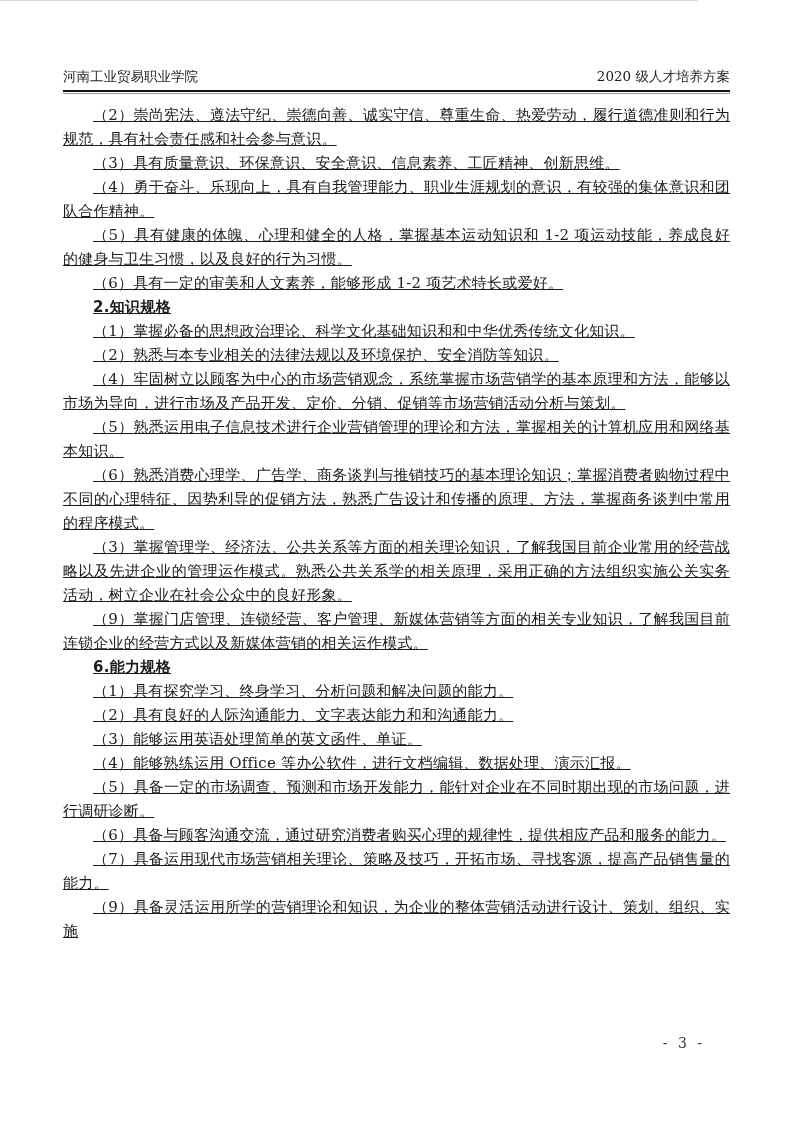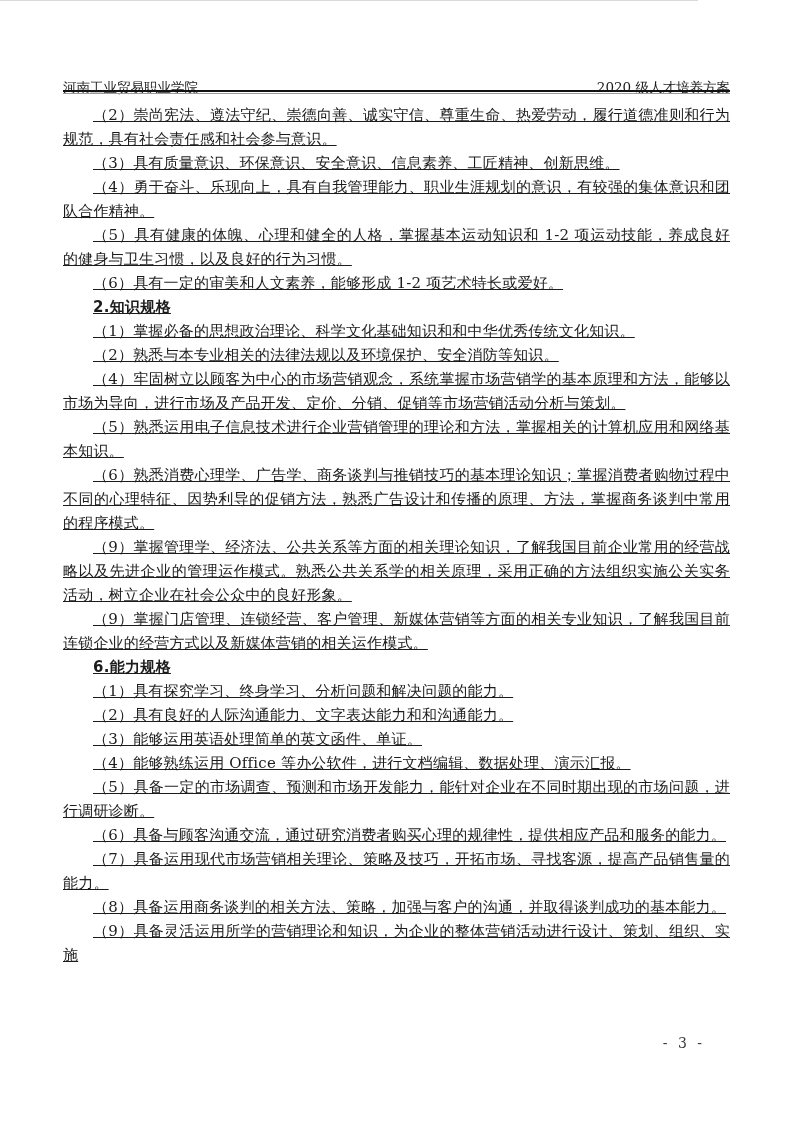--- a/index.html
+++ b/index.html
@@ -29,21 +29,20 @@
     position: absolute;
     left: 63px;
     right: 63px;
     top: 66px;
     display: flex;
     justify-content: space-between;
     align-items: flex-end;
     font-size: 13.5px;
     line-height: 20px;
     color: #1c1c1c;
-    margin-top: 11px;
   }
   .header-rule {
     position: absolute;
     left: 63px;
     right: 63px;
     top: 90px;
   }
   .header-rule .rule-thick {
     height: 2px;
     background: #111111;
@@ -108,30 +107,29 @@
       <p class="para">（3）具有质量意识、环保意识、安全意识、信息素养、工匠精神、创新思维。</p>
       <p class="para">（4）勇于奋斗、乐现向上，具有自我管理能力、职业生涯规划的意识，有较强的集体意识和团队合作精神。</p>
       <p class="para">（5）具有健康的体魄、心理和健全的人格，掌握基本运动知识和 1-2 项运动技能，养成良好的健身与卫生习惯，以及良好的行为习惯。</p>
       <p class="para">（6）具有一定的审美和人文素养，能够形成 1-2 项艺术特长或爱好。</p>
       <p class="sec-heading">2.知识规格</p>
       <p class="para">（1）掌握必备的思想政治理论、科学文化基础知识和和中华优秀传统文化知识。</p>
       <p class="para">（2）熟悉与本专业相关的法律法规以及环境保护、安全消防等知识。</p>
       <p class="para">（4）牢固树立以顾客为中心的市场营销观念，系统掌握市场营销学的基本原理和方法，能够以市场为导向，进行市场及产品开发、定价、分销、促销等市场营销活动分析与策划。</p>
       <p class="para">（5）熟悉运用电子信息技术进行企业营销管理的理论和方法，掌握相关的计算机应用和网络基本知识。</p>
       <p class="para">（6）熟悉消费心理学、广告学、商务谈判与推销技巧的基本理论知识；掌握消费者购物过程中不同的心理特征、因势利导的促销方法，熟悉广告设计和传播的原理、方法，掌握商务谈判中常用的程序模式。</p>
-      <p class="para">（9）掌握管理学、经济法、公共关系等方面的相关理论知识，了解我国目前企业常用的经营战略以及先进企业的管理运作模式。熟悉公共关系学的相关原理，采用正确的方法组织实施公关实务活动，树立企业在社会公众中的良好形象。</p>
+      <p class="para">（3）掌握管理学、经济法、公共关系等方面的相关理论知识，了解我国目前企业常用的经营战略以及先进企业的管理运作模式。熟悉公共关系学的相关原理，采用正确的方法组织实施公关实务活动，树立企业在社会公众中的良好形象。</p>
       <p class="para">（9）掌握门店管理、连锁经营、客户管理、新媒体营销等方面的相关专业知识，了解我国目前连锁企业的经营方式以及新媒体营销的相关运作模式。</p>
       <p class="sec-heading">6.能力规格</p>
       <p class="para">（1）具有探究学习、终身学习、分析问题和解决问题的能力。</p>
       <p class="para">（2）具有良好的人际沟通能力、文字表达能力和和沟通能力。</p>
       <p class="para">（3）能够运用英语处理简单的英文函件、单证。</p>
       <p class="para">（4）能够熟练运用 Office 等办公软件，进行文档编辑、数据处理、演示汇报。</p>
       <p class="para">（5）具备一定的市场调查、预测和市场开发能力，能针对企业在不同时期出现的市场问题，进行调研诊断。</p>
       <p class="para">（6）具备与顾客沟通交流，通过研究消费者购买心理的规律性，提供相应产品和服务的能力。</p>
       <p class="para">（7）具备运用现代市场营销相关理论、策略及技巧，开拓市场、寻找客源，提高产品销售量的能力。</p>
-      <p class="para">（8）具备运用商务谈判的相关方法、策略，加强与客户的沟通，并取得谈判成功的基本能力。</p>
       <p class="para">（9）具备灵活运用所学的营销理论和知识，为企业的整体营销活动进行设计、策划、组织、实施</p>
     </div>
 
   <div class="footer">
     <span>- 3 -</span>
   </div>
 </div>
 
 </body></html>

